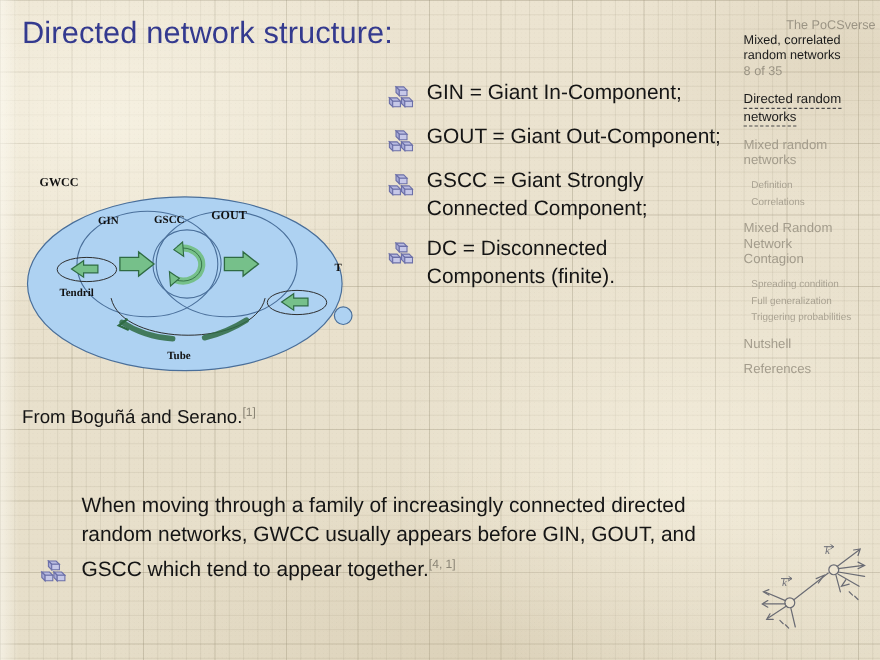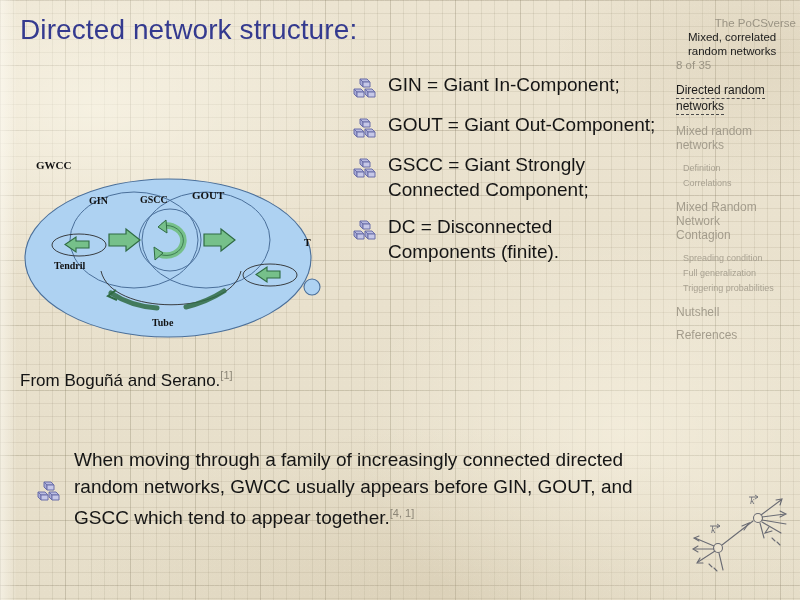--- a/index.html
+++ b/index.html
@@ -85,21 +85,20 @@
     font-size: 11.5px;
     color: #9b9484;
     line-height: 14px;
     text-align: right;
   }
   .sb-subject {
     font-size: 11.5px;
     color: #1b1b1b;
     line-height: 14px;
     font-weight: normal;
-    margin-left: 12px;
   }
   .sb-count {
     font-size: 11.5px;
     color: #9b9484;
     line-height: 15px;
     margin-bottom: 10px;
   }
   .sb-section {
     font-size: 12px;
     line-height: 14px;
@@ -166,21 +165,21 @@
     line-height: 25px;
     color: #151515;
   }
 
   
   #bottom-block {
     position: absolute;
     left: 36px; top: 446px;
     width: 620px;
     display: flex;
-    align-items: center;
+    align-items: flex-end;
   }
   #bottom-block .bullet-ico {
     margin-top: 7px;
     margin-right: 14px;
   }
   #bottom-text {
     font-size: 19px;
     line-height: 27px;
     color: #151515;
   }

